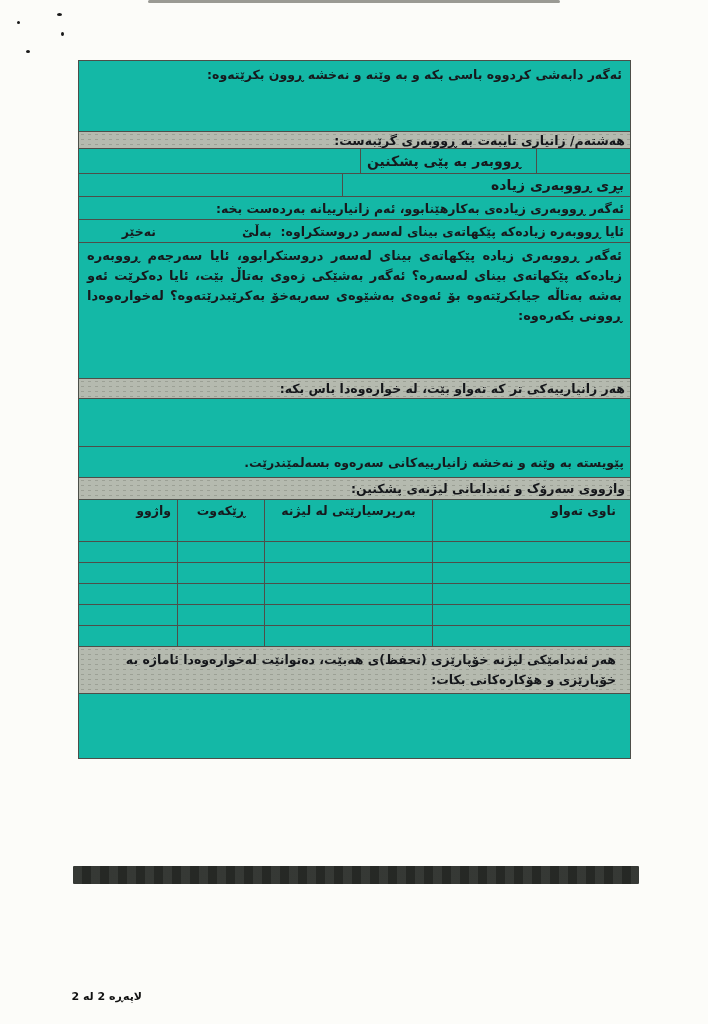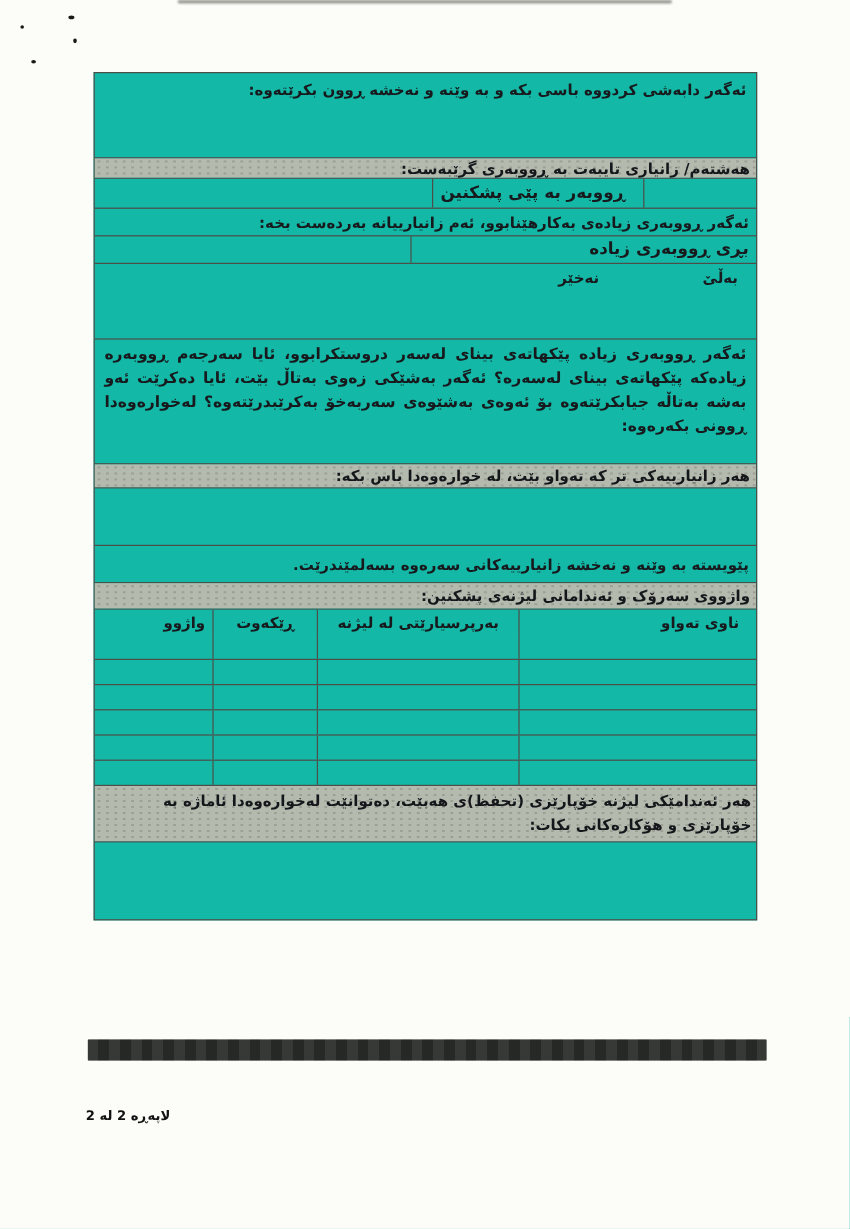--- a/index.html
+++ b/index.html
@@ -47,21 +47,21 @@
     display: flex; align-items: center;
   }
 
   .h-note      { height: 70px; }
   .h-sec8      { height: 17px; }
   .h-areas     { height: 25px; }
   .h-intro     { height: 23px; }
   .h-amount    { height: 23px; }
   .h-quest     { height: 23px; }
   .h-para1     { height: 120px; }
-  .h-para2     { height: 104px; margin-top: 40px; }
+  .h-para2     { height: 136px; }
   .h-other     { height: 20px; }
   .h-blank1    { height: 48px; }
   .h-evid      { height: 31px; }
   .h-sighead   { height: 22px; }
   .h-thead     { height: 21px; }
   .sig-row     { height: 21px; }
   .h-reserve   { height: 47px; }
   .h-blank2    { height: 65px; }
 
   .note-cell {
@@ -89,31 +89,31 @@
   }
 
   .thead-cell {
     font-size: 12.5px; display: flex; align-items: center; padding: 0 6px;
   }
   .c1 { width: 198px; justify-content: flex-start; padding-inline-start: 14px; text-align: right; }
   .c2 { width: 168px; justify-content: center; }
   .c3 { width: 87px;  justify-content: center; }
   .c4 { flex: 1;      justify-content: flex-start; }
 
-  .reserve-bar { line-height: 20px; align-items: flex-start; padding: 3px 4px; }
+  .reserve-bar { line-height: 20px; align-items: flex-start; padding: 3px 14px; }
 
   .bottom-bar {
     position: absolute; left: 73px; top: 866px; width: 566px; height: 18px;
     background-color: #2b2e2a;
     background-image: repeating-linear-gradient(90deg, rgba(255,255,255,.05) 0 9px, rgba(0,0,0,.12) 9px 18px);
     border-radius: 1px;
   }
 
   .page-footer {
-    position: absolute; left: 78px; top: 923px; width: 64px;
+    position: absolute; left: 78px; top: 990px; width: 64px;
     direction: rtl; text-align: left;
     font-size: 11px; font-weight: bold; color: #121212;
     white-space: nowrap;
   }
 </style>
 </head>
 <body>
 
 <div class="sheet">
 
@@ -132,31 +132,32 @@
     <div class="trow h-sec8">
       <div class="cell graybar" style="width:100%">هەشتەم/ زانیاری تایبەت بە ڕووبەری گرێبەست:</div>
     </div>
 
     <div class="trow h-areas">
       <div class="cell w-b"></div>
       <div class="cell label-cell w-c" style="justify-content:flex-end">ڕووبەر بە پێی پشکنین</div>
       <div class="cell w-d"></div>
     </div>
 
-    <div class="trow h-intro">
-      <div class="cell single-line">ئەگەر ڕووبەری زیادەی بەکارهێنابوو، ئەم زانیارییانە بەردەست بخە:</div>
-    </div>
-
     <div class="trow h-amount">
       <div class="cell label-cell w-e">بڕی ڕووبەری زیادە</div>
       <div class="cell w-f"></div>
     </div>
 
+    <div class="trow h-intro">
+      <div class="cell single-line">ئەگەر ڕووبەری زیادەی بەکارهێنابوو، ئەم زانیارییانە بەردەست بخە:</div>
+    </div>
+
     <div class="trow h-quest">
       <div class="cell single-line quest-line">
+        <span>ئایا ڕووبەرە زیادەکە پێکهاتەی بینای لەسەر دروستکراوە:</span>
         <span class="yes">بەڵێ</span>
         <span class="no">نەخێر</span>
       </div>
     </div>
 
 
     <div class="trow h-para2">
       <div class="cell para-cell">ئەگەر ڕووبەری زیادە پێکهاتەی بینای لەسەر دروستکرابوو، ئایا سەرجەم ڕووبەرە زیادەکە پێکهاتەی بینای لەسەرە؟ ئەگەر بەشێکی زەوی بەتاڵ بێت، ئایا دەکرێت ئەو بەشە بەتاڵە جیابکرێتەوە بۆ ئەوەی بەشێوەی سەربەخۆ بەکرێبدرێتەوە؟ لەخوارەوەدا ڕوونی بکەرەوە:</div>
     </div>
 

